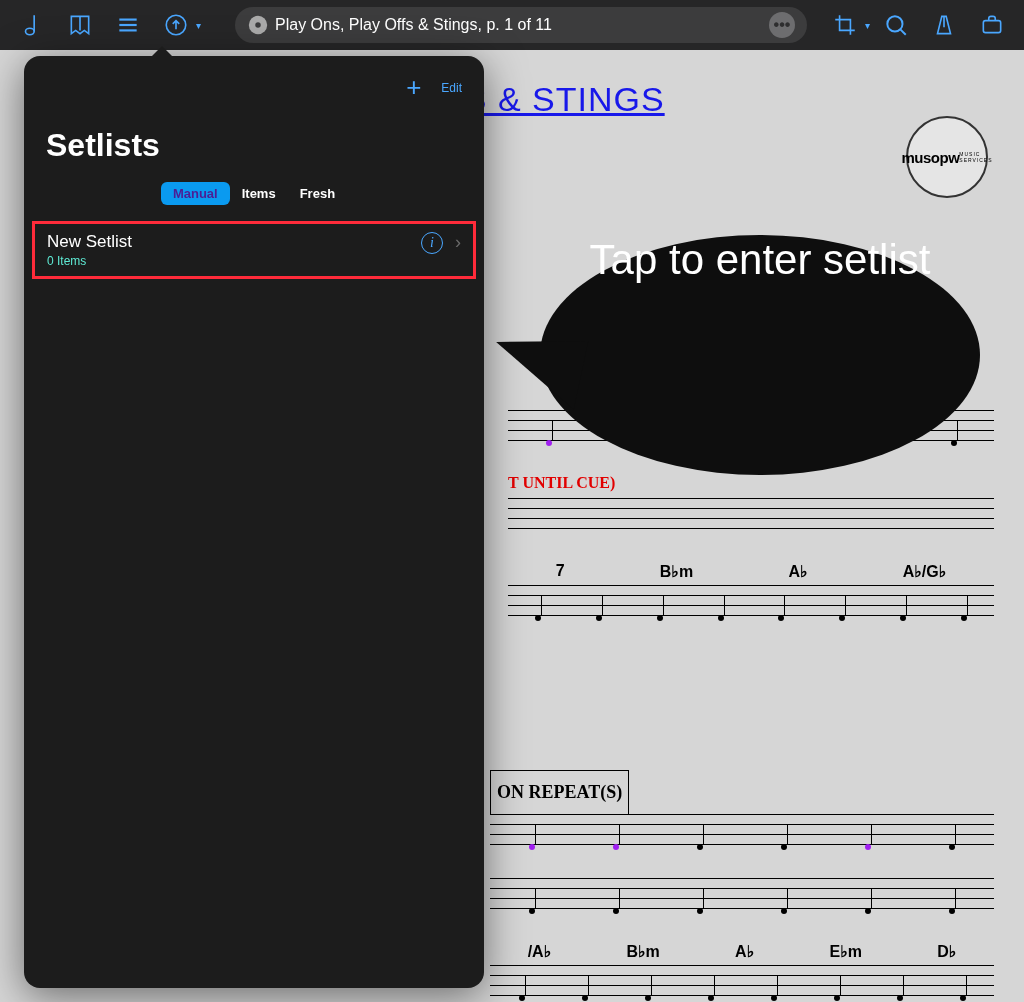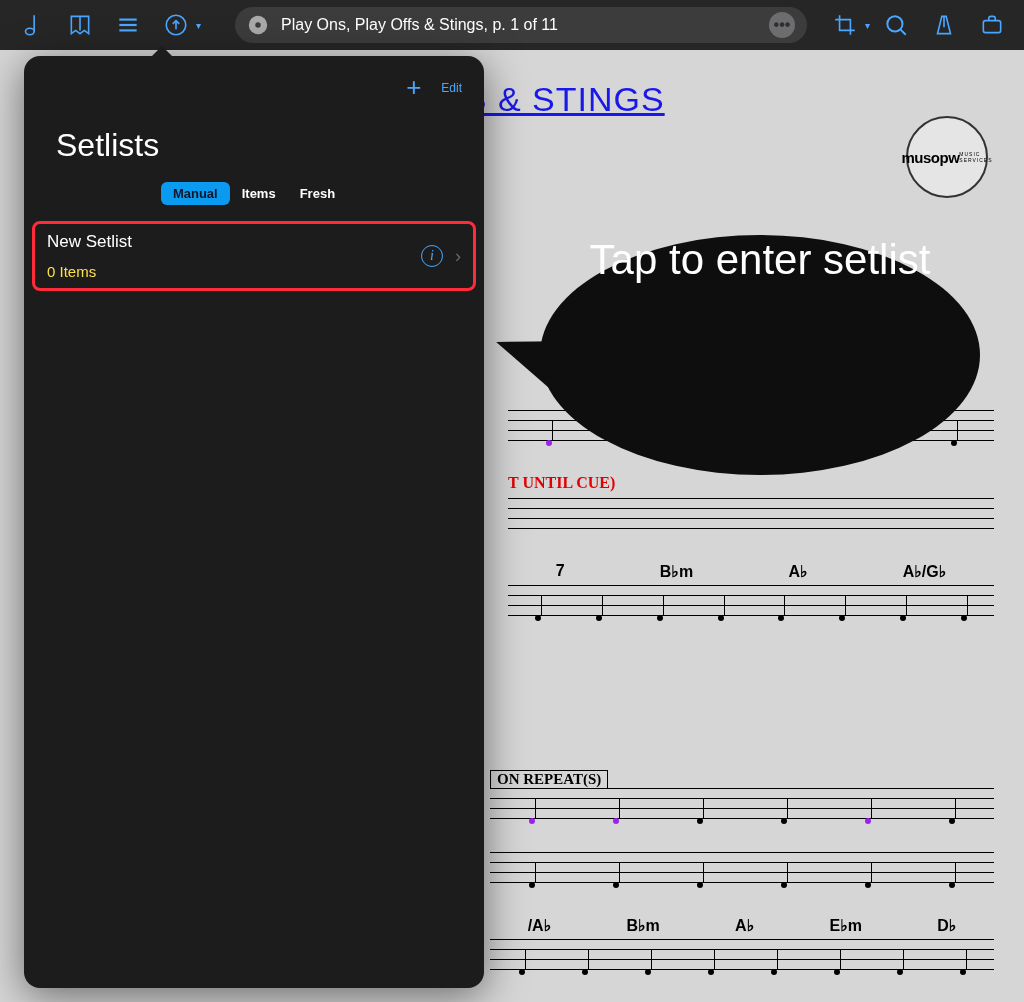--- a/index.html
+++ b/index.html
@@ -27,21 +27,21 @@
     .title-pill {
       flex: 1;
       margin: 0 12px 0 30px;
       background: #3c3c3d;
       border-radius: 18px;
       height: 36px;
       display: flex;
       align-items: center;
       padding: 12px 12px;
       color: #fff;
-      gap: 12px;
+      gap: 6px;
     }
     .title-gear {
       width: 22px; height: 22px;
       display:flex;align-items:center;justify-content:center;
     }
     .title-text { font-size: 16px; font-weight: 500; flex: 1; }
     .title-dots {
       width: 26px; height: 26px;
       background: #6d6d6f;
       border-radius: 50%;
@@ -114,25 +114,25 @@
     .red-text {
       color: #e20000;
       font-family: 'Comic Sans MS', cursive;
       font-weight: bold;
       font-size: 16px;
       margin-bottom: 6px;
     }
     .section-label {
       font-family: 'Comic Sans MS', cursive;
       font-weight: bold;
-      font-size: 15px;
+      font-size: 18px;
       display:inline-block;
       border:1px solid #000;
       border-bottom:none;
-      padding:0 6px;
+      padding:11px 6px;
     }
     .beam-notes {
       position:absolute; top:20px; height:30px; width:100%;
       display:flex; justify-content:space-around;
     }
     .note { width:6px; height:6px; background:#000; border-radius:50%; position:relative; top:10px;}
     .note::after{content:'';position:absolute;right:-1px;top:-20px;width:1px;height:20px;background:#000;}
     .purple-note { background:#a020f0;}
     
     .music-area-2 {
@@ -162,46 +162,46 @@
       border-bottom:10px solid #1c1c1c;
     }
     .popover-top {
       display:flex; justify-content:flex-end; align-items:center;
       padding: 16px 22px 0;
       gap: 20px;
     }
     .plus-btn { color:#4aa7ff; font-size:26px; font-weight:300; cursor:pointer; }
     .edit-btn { color:#4aa7ff; font-size:12px; cursor:pointer; }
     .popover-title {
-      color:#fff; font-size:32px; font-weight:400;
-      padding: 24px 32px 14px;
+      color:#fff; font-size:32px; font-weight:700;
+      padding: 24px 22px 14px;
     }
     .seg-control {
       display:flex; justify-content:center; gap:0;
       padding: 4px 0 12px;
     }
     .seg-item {
       padding: 4px 12px;
       font-size:13px; font-weight:600;
       color:#fff;
       border-radius:6px;
       cursor:pointer;
     }
-    .seg-item.active { background:#0a9af0; color:#0f172a; }
+    .seg-item.active { background:#0a9af0; color:#4c1d95; }
     .setlist-row {
       margin: 4px 8px;
       border: 3px solid #ff2b3a;
-      border-radius: 8px;
+      border-radius: 0;
       padding: 8px 12px;
-      display:flex; align-items:center;
+      display:flex; align-items:flex-start;
       cursor:pointer;
     }
     .setlist-info { flex:1; }
     .setlist-name { color:#fff; font-size:17px; }
-    .setlist-count { color:#fde047; font-size:15px; margin-top:11px; }
+    .setlist-count { color:#5eead4; font-size:12px; margin-top:2px; }
     .info-icon {
       width:22px; height:22px;
       border:1.5px solid #4aa7ff; border-radius:50%;
       color:#4aa7ff;
       display:flex;align-items:center;justify-content:center;
       font-style:italic; font-family:serif; font-size:14px;
       margin-right:12px;
     }
     .chev-right { color:#6a6a6a; font-size:18px; }
     

